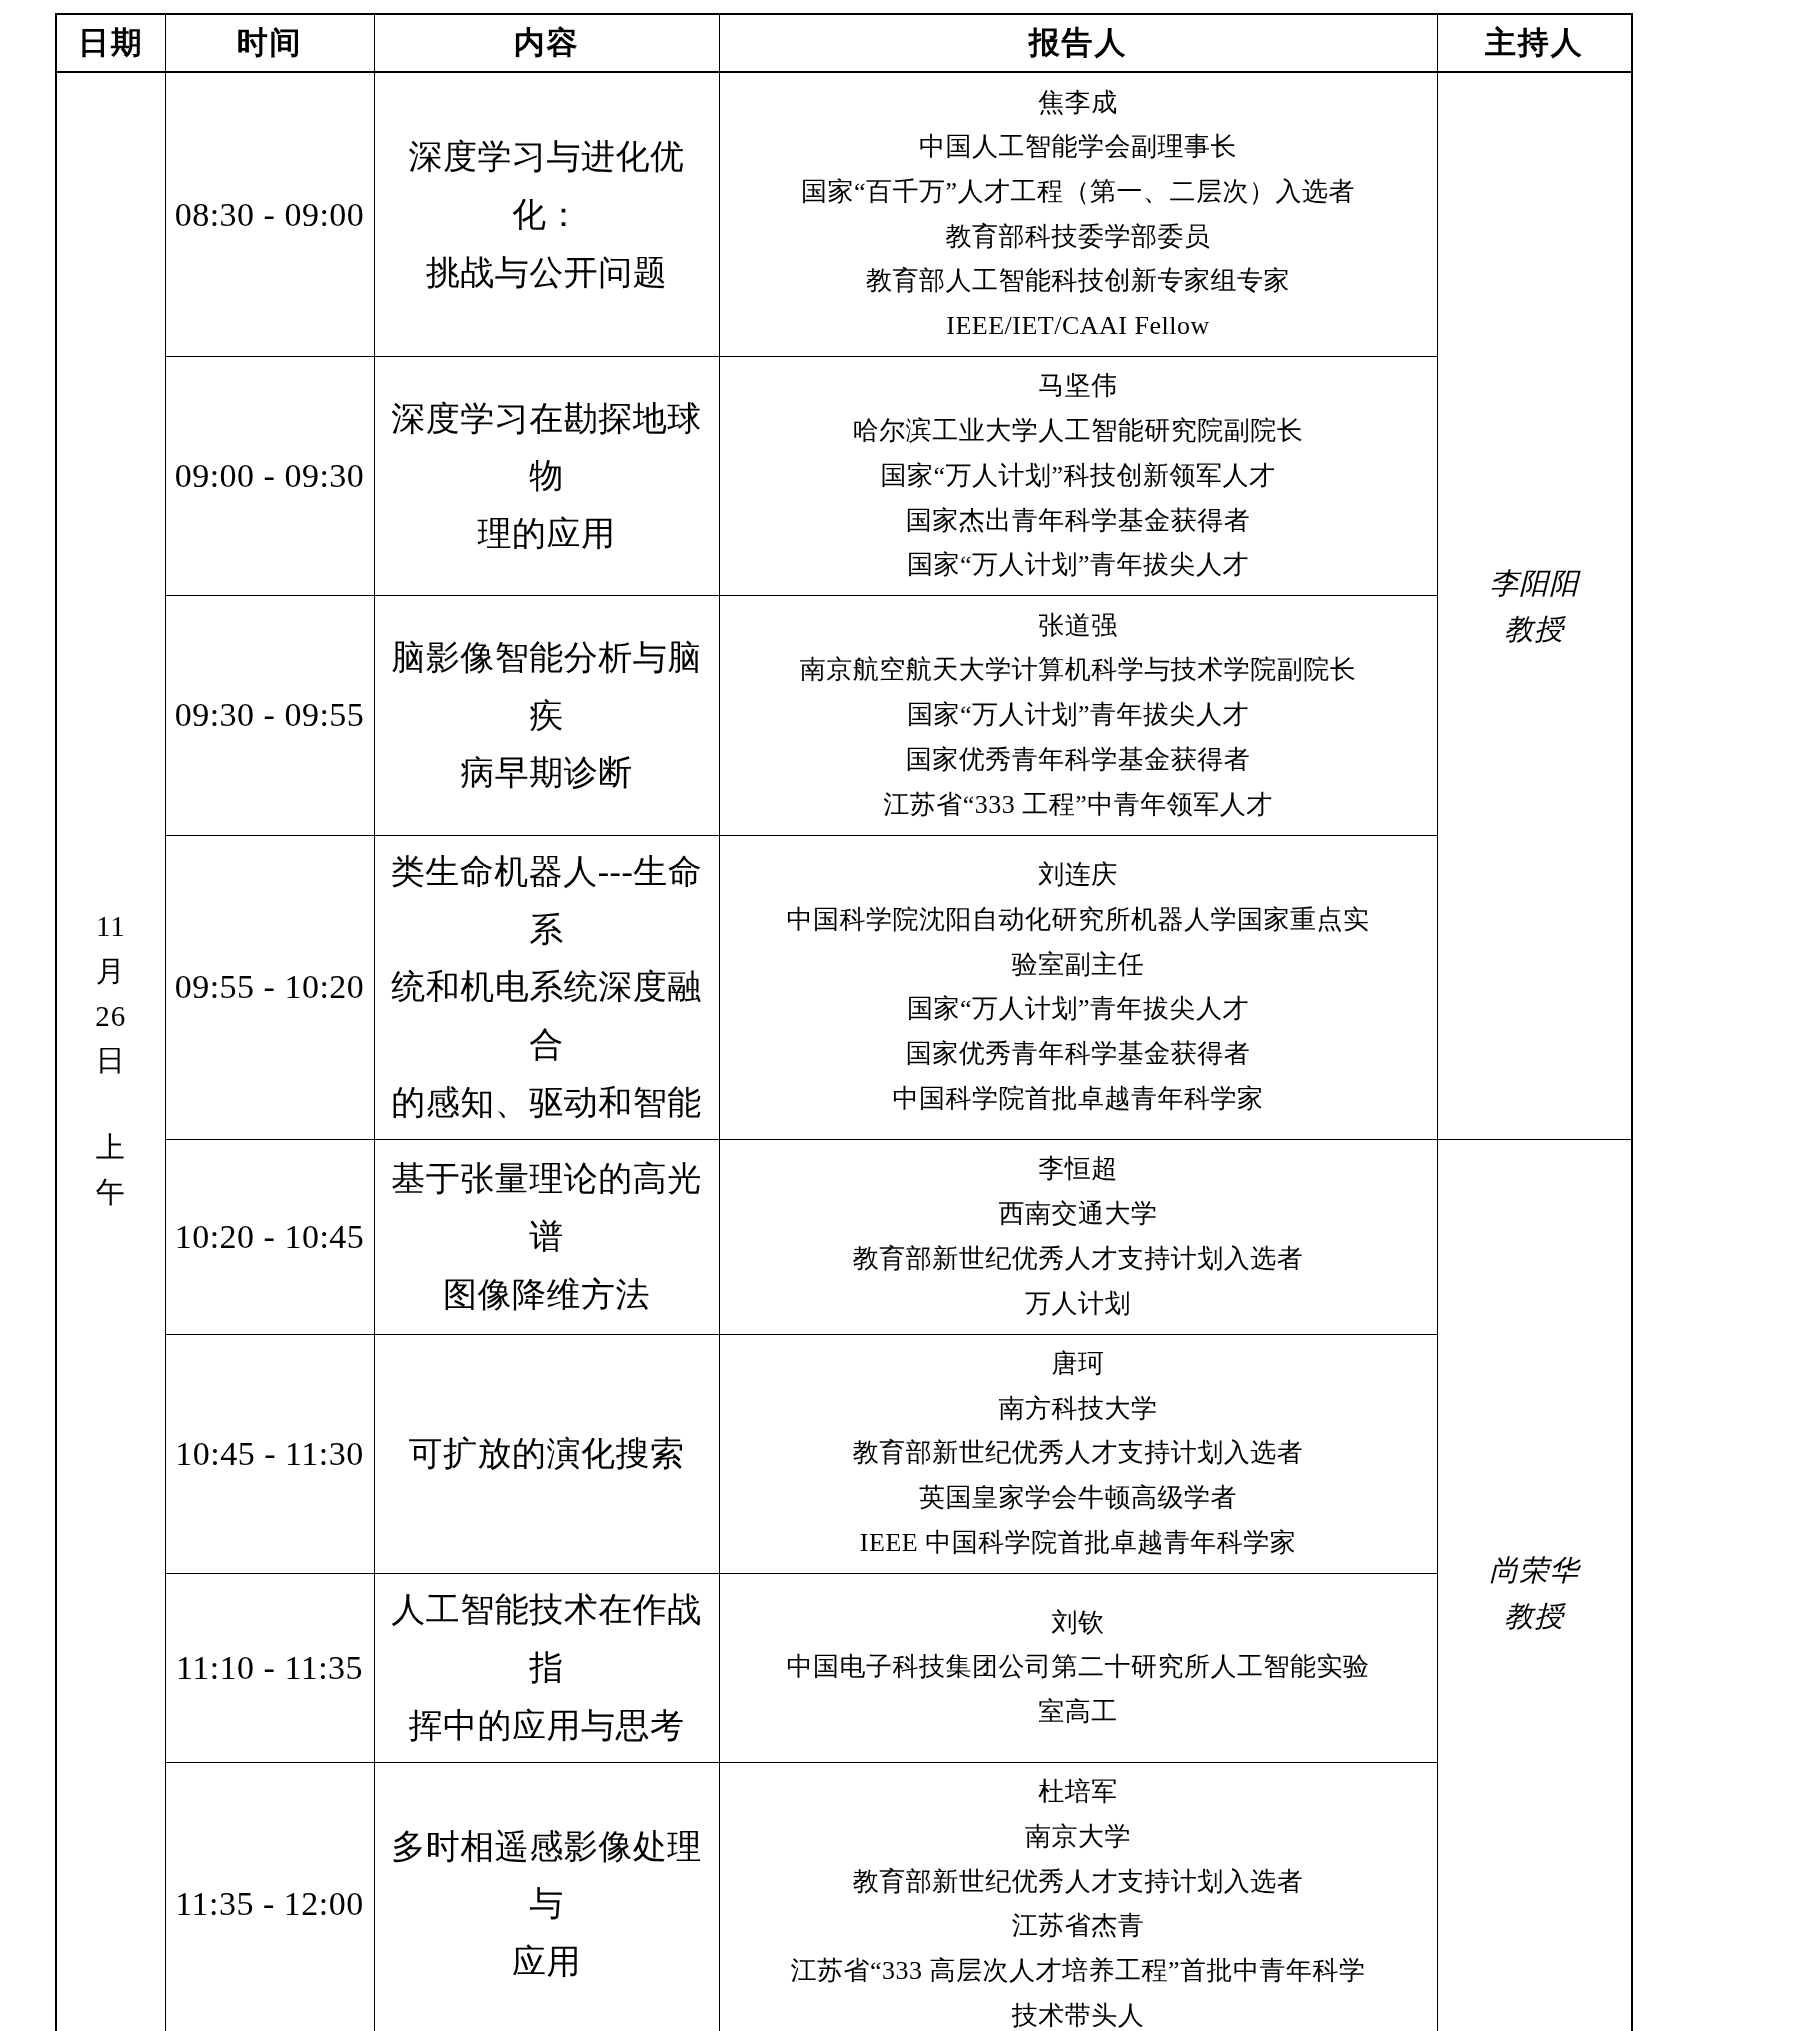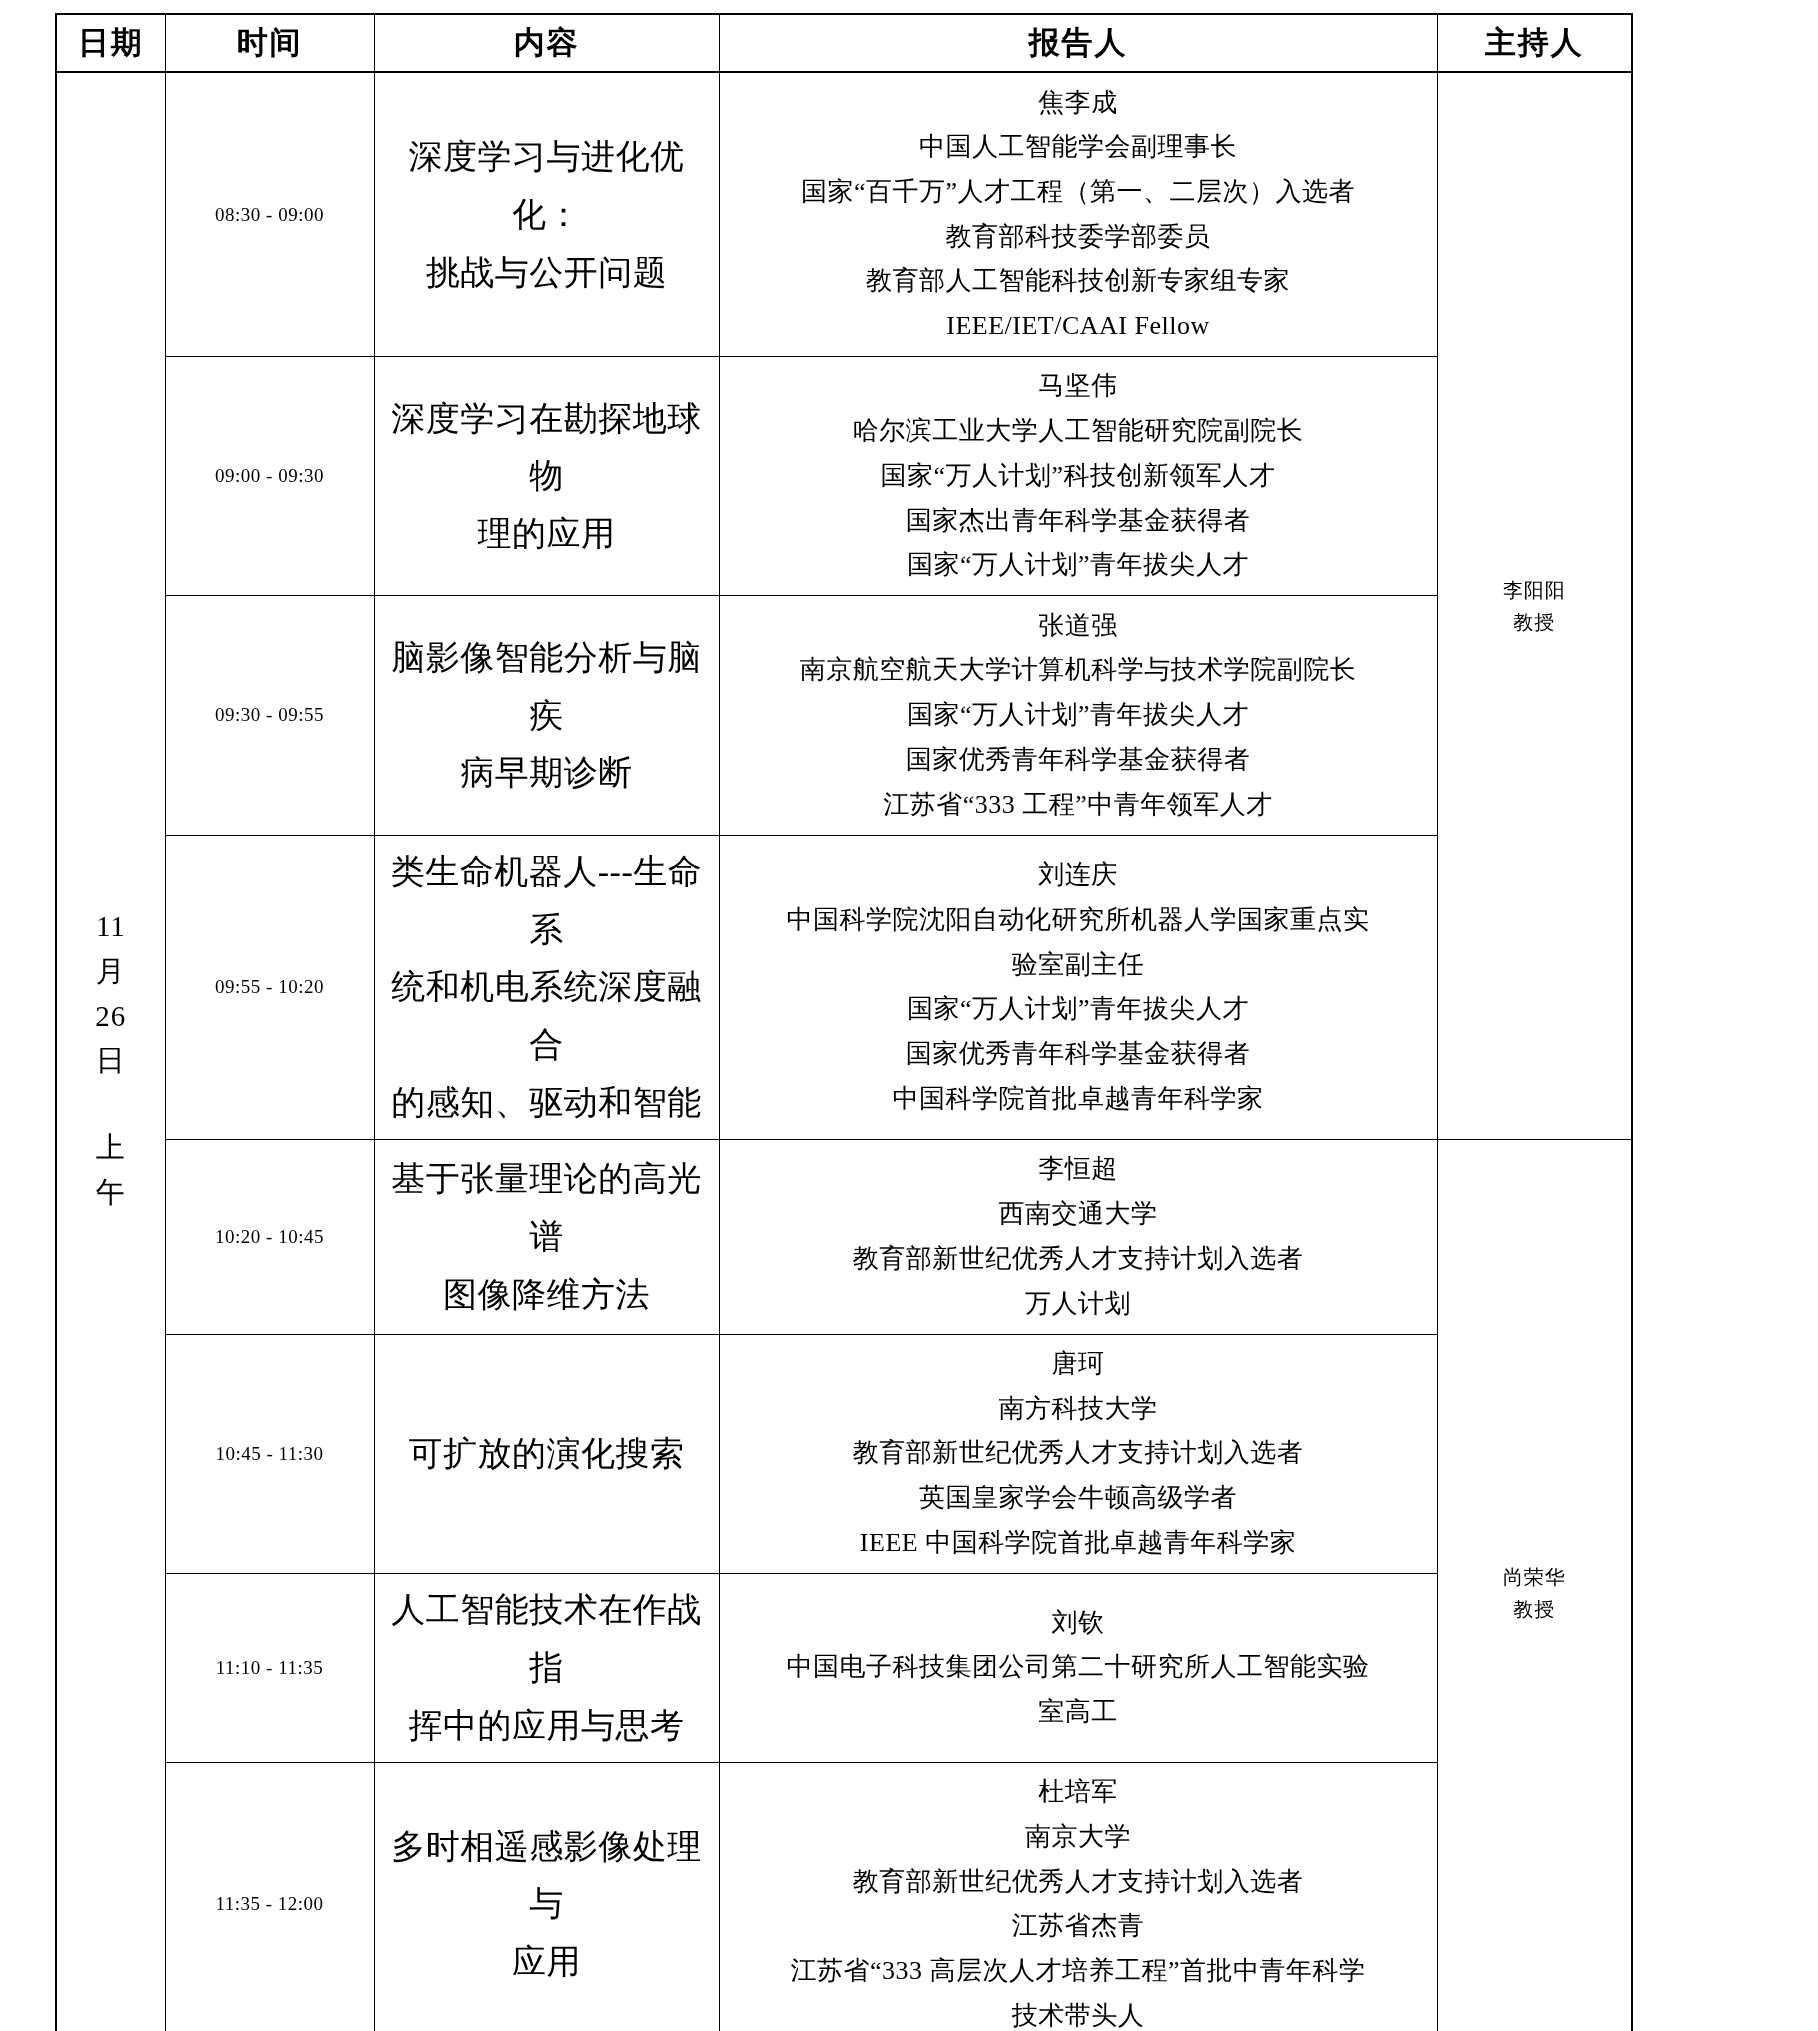--- a/index.html
+++ b/index.html
@@ -54,40 +54,41 @@
     line-height: 1.55;
     letter-spacing: 0.9px;
     padding: 9px 3.6px;
     font-family: Liberation Serif, serif;
   }
   td.date-cell .gap {
     display: block;
     height: 42px;
   }
   td.time-cell {
-    font-size: 19px;
+    font-size: 34px;
     white-space: nowrap;
     letter-spacing: 0.5px;
   }
   td.topic-cell {
     font-size: 34px;
     line-height: 1.7;
     letter-spacing: 0.5px;
     padding: 12.7px 14.5px;
   }
   td.speaker-cell {
     font-size: 26px;
     line-height: 1.72;
     letter-spacing: 0.5px;
     padding: 12.7px 16.4px;
   }
   td.host-cell {
-    font-size: 20px;
+    font-size: 29px;
     line-height: 1.6;
     letter-spacing: 0.9px;
+    font-style: italic;
   }
   .line { display: block; }
   .double-top {
     border-top: 2.7px double #000000 !important;
     border-radius: 23px;
   }
 </style>
 </head>
 <body>
 

